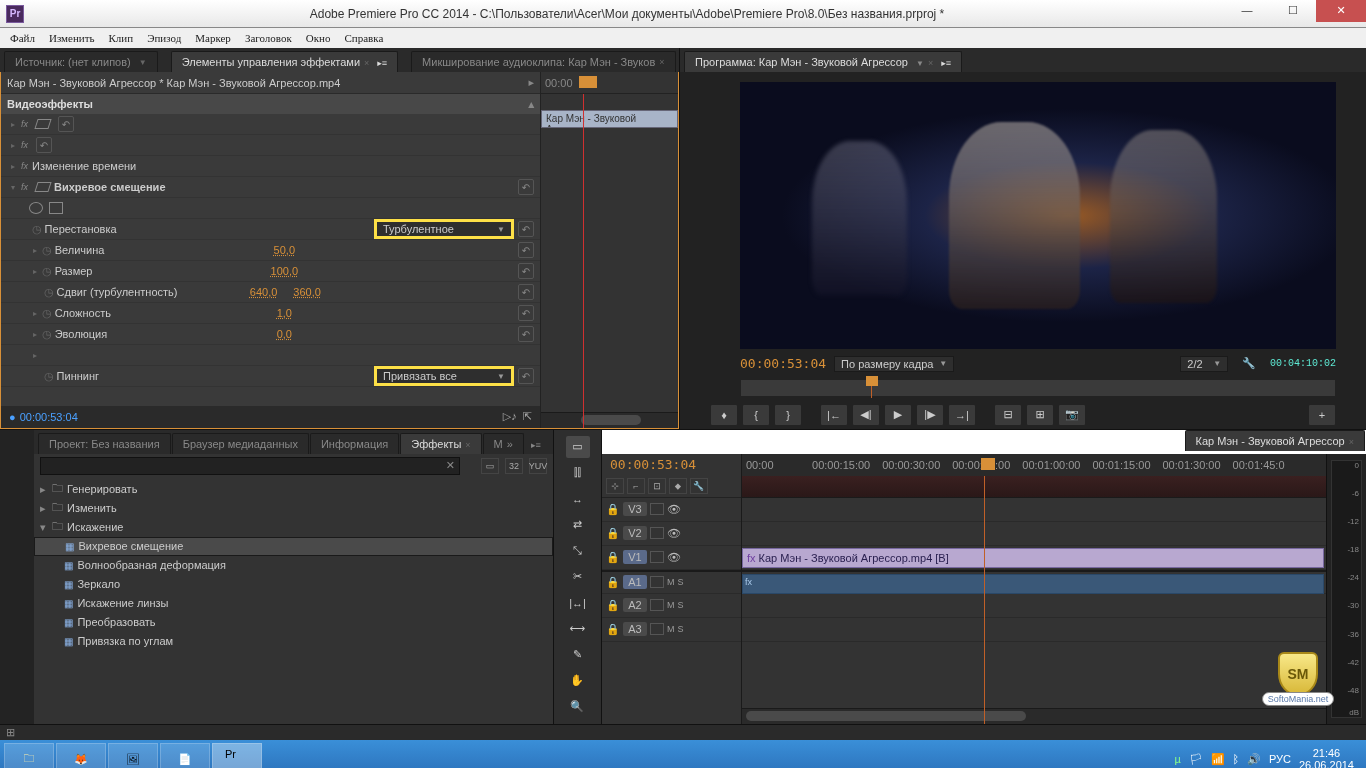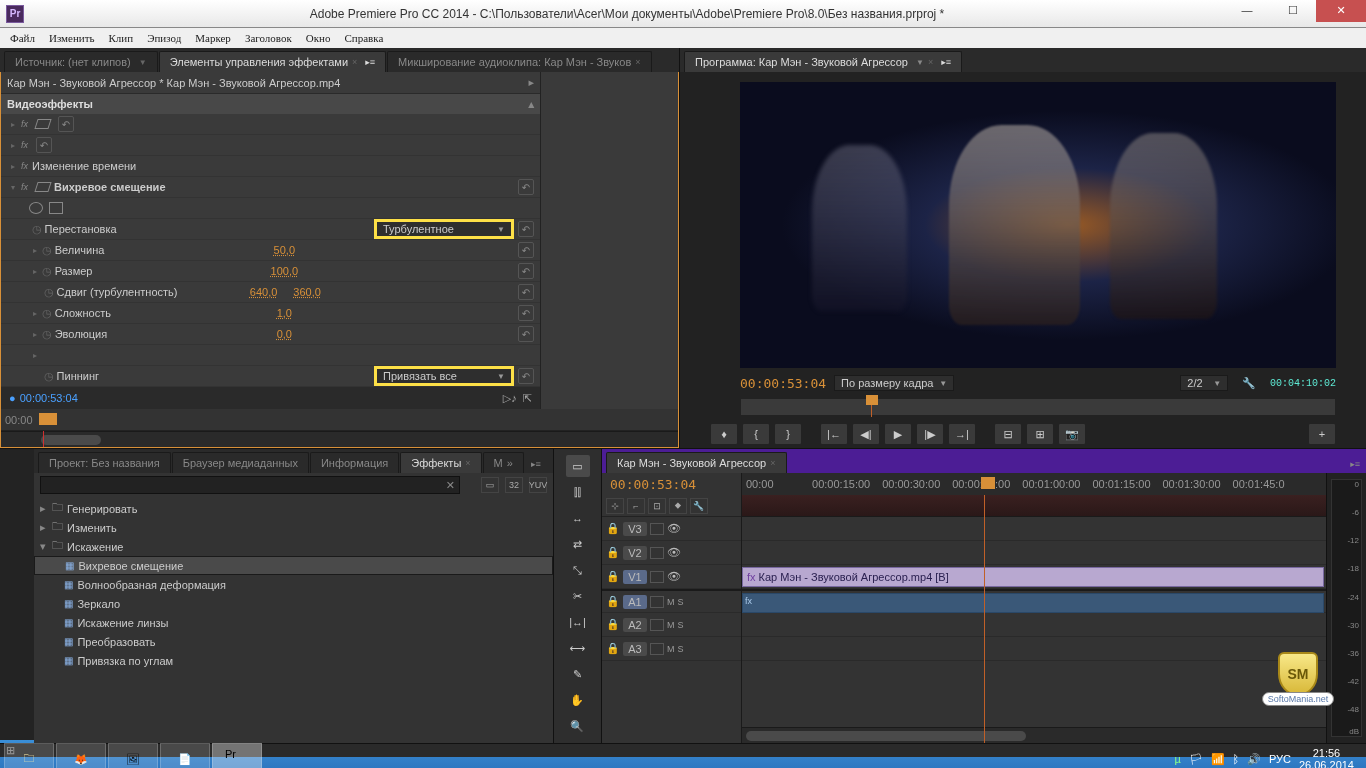--- a/index.html
+++ b/index.html
@@ -9,23 +9,23 @@
 .titlebar .title { flex:1; text-align:center; color:#333; font-size:12px; }
 .titlebar .winbtns { display:flex; height:100%; }
 .titlebar .winbtn { width:46px; height:24px; display:flex; align-items:center; justify-content:center; color:#333; margin-top:-2px; }
 .titlebar .winbtn.close { background:#c75050; color:#fff; width:50px; }
 .menubar { height:20px; background:#f0f0f0; display:flex; align-items:center; padding:0 4px; gap:2px; color:#222; font-size:12px; }
 .menubar span { padding:2px 6px;font-family:Liberation Serif, serif; }
 .app { height:692px; background:#232323; display:flex; flex-direction:column; }
 .uprow { height:420px; display:flex; border-bottom:1px solid #111; }
 .panel-left { width:680px; display:flex; flex-direction:column; border-right:1px solid #111; }
 .panel-right { flex:1; display:flex; flex-direction:column; }
-.tabs { height:24px; background:#2a2a2a; display:flex; align-items:flex-end; padding-left:4px; gap:0; overflow:hidden; }
+.tabs { height:24px; background:#2a2a2a; display:flex; align-items:flex-end; padding-left:4px; gap:12px; overflow:hidden; }
 .tab { padding:4px 10px; background:#2a2a2a; color:#888; border:1px solid #1a1a1a; border-bottom:none; border-radius:2px 2px 0 0; margin-right:1px; display:flex; align-items:center; gap:4px; white-space:nowrap; }
-.tab.active { background:#3a3a3a; color:#ddd; }
+.tab.active { background:#3a3a3a; color:#ddd;align-items:flex-end; }
 .tab .x { color:#666; font-size:9px; }
 .panel-body { flex:1; background:#3a3a3a; display:flex; overflow:hidden; }
 .ec-left { width:540px; border-right:1px solid #222; display:flex; flex-direction:column; }
 .ec-header { height:22px; background:#3a3a3a; display:flex; align-items:center; padding:0 6px; color:#ccc; border-bottom:1px solid #2a2a2a; }
 .ec-header .arrow { margin-left:auto; color:#888; }
 .ec-section { height:20px; background:#484848; display:flex; align-items:center; padding:0 6px; color:#ddd; font-weight:bold; }
 .ec-section .chev { margin-left:auto; color:#888; }
 .ec-row { height:21px; display:flex; align-items:center; padding:0 6px; color:#ccc; border-bottom:1px solid #333; }
 .ec-row .disc { margin-left:4px; margin-right:2px; color:#666; font-size:8px; }
 .ec-row .fx { color:#888; font-size:9px; margin:0 4px; font-style:italic; }
@@ -76,21 +76,21 @@
 .tree { flex:1; background:#333; overflow:auto; padding:2px 0; }
 .tree-row { height:19px; display:flex; align-items:center; padding:0 6px; color:#ccc; }
 .tree-row.sel { background:#4a4a4a; }
 .tree-row .tw { width:12px; color:#888; }
 .tree-row .folder { color:#aaa; margin-right:4px; }
 .tree-row .fx-ico { color:#8cb4e8; margin-right:4px; font-size:10px; }
 .toolcol { width:48px; background:#2e2e2e; border-right:1px solid #111; display:flex; flex-direction:column; align-items:center; padding:6px 0; gap:4px; }
 .tool { width:24px; height:22px; display:flex; align-items:center; justify-content:center; color:#ccc; border-radius:2px; }
 .tool.active { background:#4a4a4a; }
 .tlcol { flex:1; display:flex; flex-direction:column; }
-.tl-tabs { height:24px; background:#4c1d95; display:flex; align-items:flex-end; padding-left:4px; }
+.tl-tabs { height:24px; background:#ffffff; display:flex; align-items:flex-end; padding-left:4px;flex-direction:column; }
 .tl-body { flex:1; display:flex; background:#333; }
 .tl-left { width:140px; border-right:1px solid #1a1a1a; display:flex; flex-direction:column; }
 .tl-tc { height:22px; display:flex; align-items:center; padding:0 8px; }
 .tl-toolbar { height:22px; display:flex; align-items:center; gap:3px; padding:0 4px; border-bottom:1px solid #222; }
 .tl-toolbar .sq { width:18px; height:16px; border:1px solid #444; display:flex; align-items:center; justify-content:center; color:#aaa; font-size:9px; }
 .track-hdr { height:24px; display:flex; align-items:center; gap:3px; padding:0 4px; border-bottom:1px solid #2a2a2a; color:#bbb; font-size:10px; }
 .track-hdr.sep { border-top:2px solid #1a1a1a; }
 .track-hdr .lock { width:14px; color:#888; }
 .track-hdr .nm { width:24px; background:#4a4a4a; text-align:center; padding:1px 2px; border-radius:2px; }
 .track-hdr .eye { width:14px; }
@@ -156,21 +156,21 @@
         <div class="tab active">
             <span>Элементы управления эффектами</span>
             <span class="x">×</span>
             <span style="font-size:9px;margin-left:4px">▸≡</span>
           </div>
         <div class="tab">
             <span>Микширование аудиоклипа: Кар Мэн - Звуков</span>
             <span class="x">×</span>
           </div>
       </div>
-      <div class="panel-body" style="border:1px solid #d89038; border-top:none;flex-direction:column;">
+      <div class="panel-body" style="border:1px solid #d89038; border-top:none;">
         <div class="ec-left">
           <div class="ec-header">
             <span>Кар Мэн - Звуковой Агрессор * Кар Мэн - Звуковой Агрессор.mp4</span>
             <span class="arrow">▸</span>
           </div>
           <div class="ec-section">
             <span>Видеоэффекты</span>
             <span class="chev">▴</span>
           </div>
           <div class="ec-row">
@@ -553,21 +553,21 @@
       <span class="pr-icon" style="margin:0;width:24px;height:22px">Pr</span>
     </div>
   <div class="tray">
     <span style="color:#8f8">µ</span>
     <span>🏳</span>
     <span>📶</span>
     <span>ᛒ</span>
     <span>🔊</span>
     <span>РУС</span>
     <div class="clock">
-        <div>21:56</div>
+        <div>21:46</div>
         <div>26.06.2014</div>
       </div>
   </div>
 </div>
 
 <div class="badge">
   <div class="shield">SM</div>
   <div class="txt">SoftoMania.net</div>
 </div>
 

